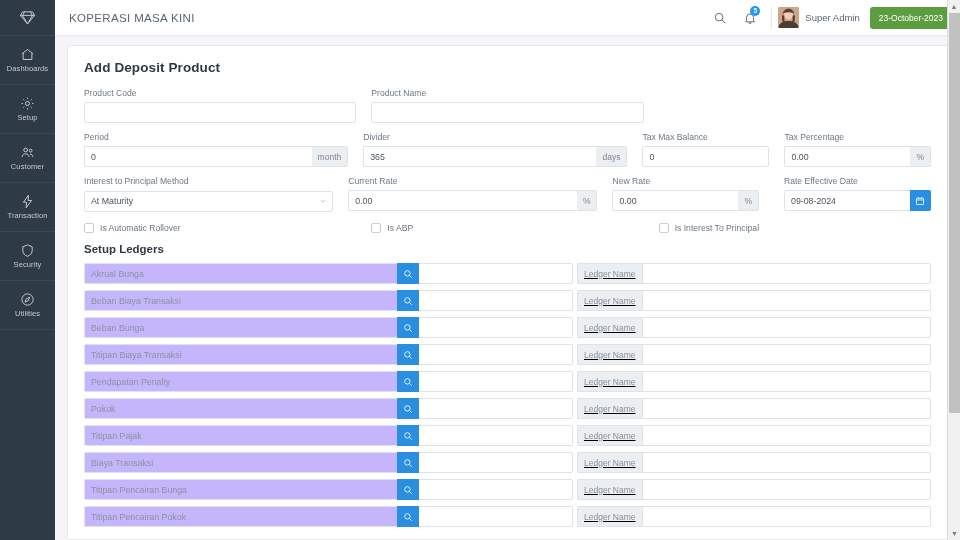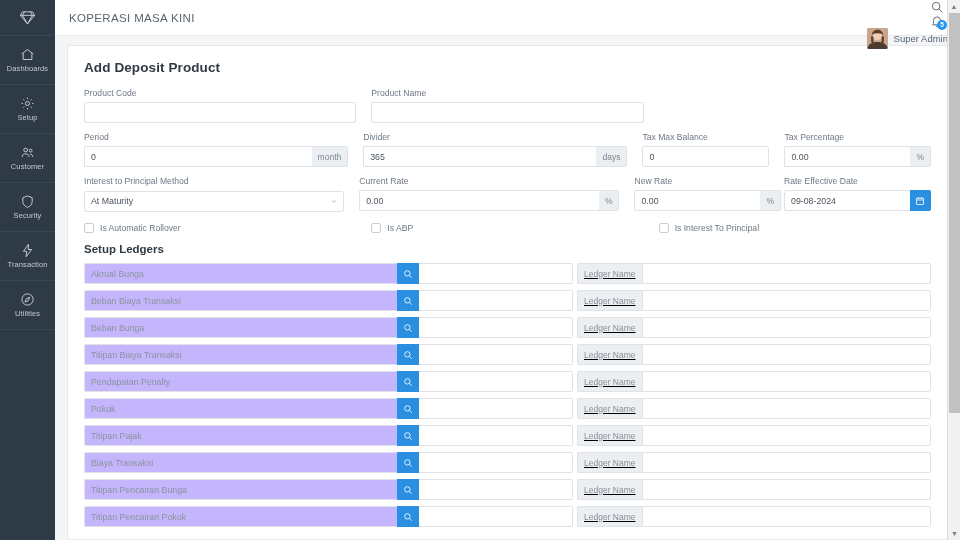--- a/index.html
+++ b/index.html
@@ -52,21 +52,21 @@
     height: 36px; min-height: 36px;
     background: #ffffff;
     display: flex; align-items: center;
     padding: 0 8px 0 14px;
     border-bottom: 1px solid #e8eaed;
   }
   .app-title {
     font-size: 11.5px; color: #5a6570; letter-spacing: .35px;
     font-weight: 400; white-space: nowrap;
   }
-  .top-right { margin-left: auto; display: flex; align-items: flex-end; height: 100%; flex-direction: column; }
+  .top-right { margin-left: auto; display: flex; align-items: center; height: 100%; }
   .icon-btn {
     width: 30px; height: 36px;
     display: flex; align-items: center; justify-content: center;
     cursor: pointer; position: relative;
   }
   .icon-btn svg { width: 14px; height: 14px; stroke: #5a6570; fill: none; stroke-width: 1.6; display:block; }
   .badge {
     position: absolute; top: 6px; right: 5px;
     min-width: 10px; height: 10px; padding: 0 2px;
     border-radius: 10px; background: #2196f3; color: #fff;
@@ -266,34 +266,34 @@
               <path d="M3.5 19c0-3 2.5-5 5.5-5s5.5 2 5.5 5"></path>
               <path d="M16 14.5c2.5 0 4.5 1.7 4.5 4.5"></path>
             </svg>
         </span>
         <span class="lbl">Customer</span>
       </div>
 
 
       <div class="nav-item">
         <span class="ico">
+          <svg viewBox="0 0 24 24" fill="#c3c9cf" stroke="none">
+              <path d="M13.5 2L5.5 13.2h5L9.8 22l8.7-11.6h-5.4z"></path>
+            </svg>
+        </span>
+        <span class="lbl">Transaction</span>
+      </div>
+
+      <div class="nav-item">
+        <span class="ico">
           <svg viewBox="0 0 24 24">
               <path d="M12 3l7.5 3v6c0 4.5-3.2 8-7.5 9.3C7.7 20 4.5 16.5 4.5 12V6z"></path>
             </svg>
         </span>
         <span class="lbl">Security</span>
-      </div>
-
-      <div class="nav-item">
-        <span class="ico">
-          <svg viewBox="0 0 24 24" fill="#c3c9cf" stroke="none">
-              <path d="M13.5 2L5.5 13.2h5L9.8 22l8.7-11.6h-5.4z"></path>
-            </svg>
-        </span>
-        <span class="lbl">Transaction</span>
       </div>
 
       <div class="nav-item">
         <span class="ico">
           <svg viewBox="0 0 24 24">
               <circle cx="12" cy="12" r="9"></circle>
               <path d="M15.5 8.5l-2.2 5.3-5.3 2.2 2.2-5.3z"></path>
             </svg>
         </span>
         <span class="lbl">Utilities</span>
@@ -419,21 +419,21 @@
             </div>
           </div>
           <div class="field">
             <label class="flabel">Current Rate</label>
             <div class="ctrl has-addon">
               <input class="inp" type="text" value="0.00" style="">
               <span class="addon">%</span>
             </div>
           </div>
           <div class="field">
-            <div style="display:grid;grid-template-columns:1fr 1fr;column-gap:3px;">
+            <div style="display:grid;grid-template-columns:1fr 1fr;column-gap:25px;">
               <div>
                 <label class="flabel">New Rate</label>
                 <div class="ctrl has-addon">
                   <input class="inp" type="text" value="0.00" style="">
                   <span class="addon">%</span>
                 </div>
               </div>
               <div>
                 <label class="flabel">Rate Effective Date</label>
                 <div class="ctrl has-addon">

